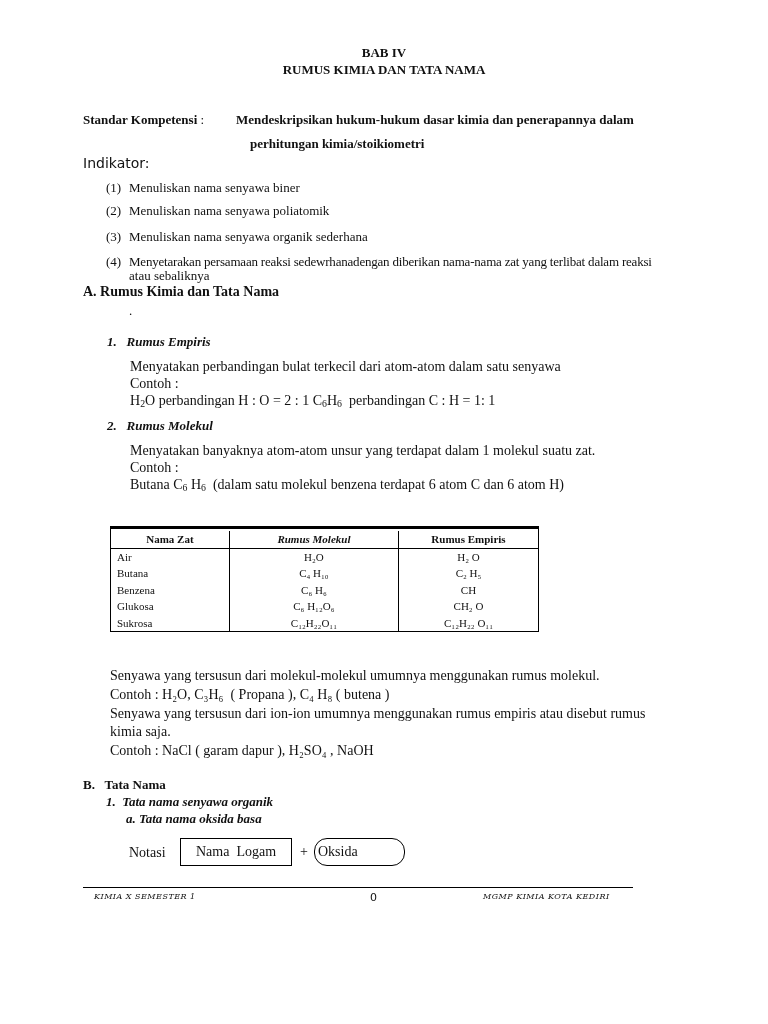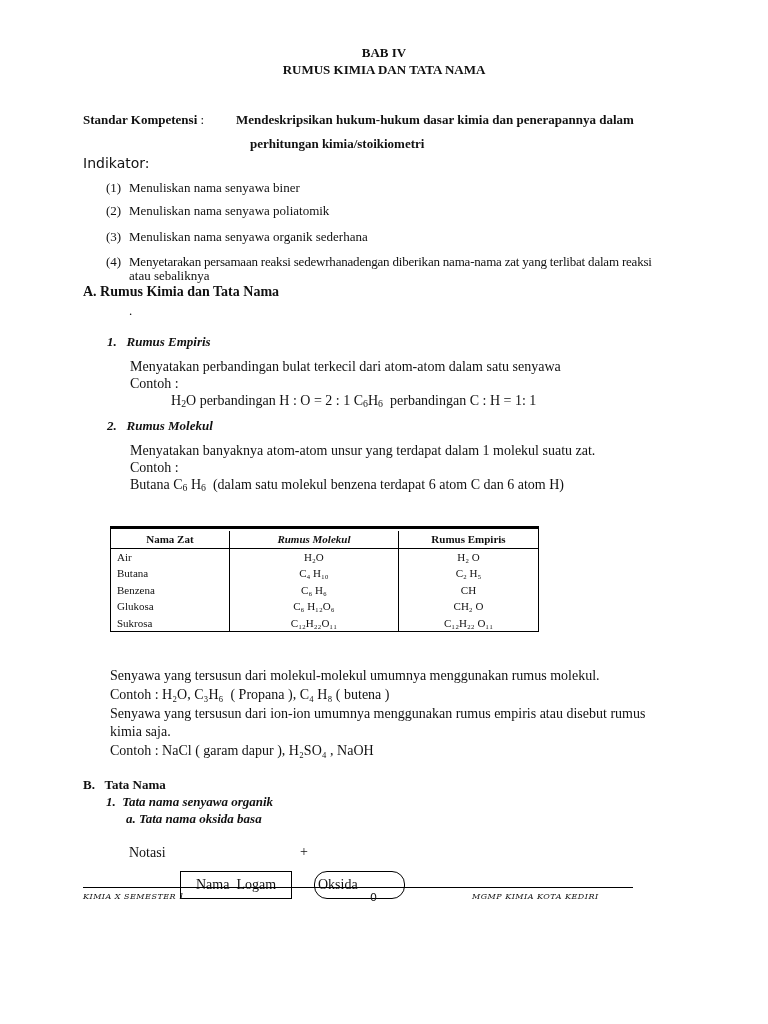--- a/index.html
+++ b/index.html
@@ -13,22 +13,22 @@
   .indik { font-family:"DejaVu Sans", sans-serif; font-size:14px; }
   sub { font-size:0.7em; vertical-align:-0.2em; line-height:0; }
   table.data { border-collapse:collapse; font-size:11px; }
   table.data th, table.data td { padding:0 6px; line-height:16.5px; }
   table.data th { font-weight:bold; border-bottom:1px solid #000; }
   table.data td.c, table.data th { text-align:center; }
   .col1 { width:105px; text-align:left !important; }
   .col2 { width:155px;font-style:italic; }
   .col3 { width:126px; }
   .vline { border-left:1px solid #000; }
-  .box { border:1px solid #000; height:26px; line-height:26px; font-size:14px;margin-top:33px; }
-  .footer-text { font-family:"DejaVu Serif", serif; font-style:italic; font-size:8px; letter-spacing:0.5px; }
+  .box { border:1px solid #000; height:26px; line-height:26px; font-size:14px; }
+  .footer-text { font-family:"DejaVu Serif", serif; font-style:italic; font-size:8px; letter-spacing:0.5px;margin-left:11px; }
 </style>
 </head>
 <body>
 
 <div class="abs center bold t13" style="top:45px;">BAB IV</div>
 <div class="abs center bold t13" style="top:62px;">RUMUS KIMIA DAN TATA NAMA</div>
 
 <div class="abs bold t13" style="top:112px; left:83px;">
   <span>Standar Kompetensi</span>
   <span style="font-weight:normal;">:</span>
@@ -54,21 +54,21 @@
   <span style="position:absolute; left:23px; white-space:nowrap; letter-spacing:-0.2px;">Menyetarakan persamaan reaksi sedewrhanadengan diberikan nama-nama zat yang terlibat dalam reaksi</span>
 </div>
 <div class="abs t13" style="top:268px; left:129px;">atau sebaliknya</div>
 
 <div class="abs bold t14" style="top:284px; left:83px;">A.  Rumus Kimia dan Tata Nama</div>
 <div class="abs t13" style="top:303px; left:129px;">.</div>
 
 <div class="abs bold ital t13" style="top:334px; left:107px; white-space:pre;">1.   Rumus Empiris</div>
 <div class="abs t14" style="top:359px; left:130px;">Menyatakan perbandingan bulat terkecil dari atom-atom dalam satu senyawa</div>
 <div class="abs t14" style="top:376px; left:130px;">Contoh :</div>
-<div class="abs t14" style="top:393px; left:130px; white-space:pre;margin-left:41px;"><span>H</span><sub>2</sub><span>O perbandingan H : O = 2 : 1 C</span><sub>6</sub><span>H</span><sub>6</sub><span>  perbandingan C : H = 1: 1</span></div>
+<div class="abs t14" style="top:393px; left:130px; white-space:pre;"><span>H</span><sub>2</sub><span>O perbandingan H : O = 2 : 1 C</span><sub>6</sub><span>H</span><sub>6</sub><span>  perbandingan C : H = 1: 1</span></div>
 
 <div class="abs bold ital t13" style="top:418px; left:107px; white-space:pre;">2.   Rumus Molekul</div>
 <div class="abs t14" style="top:443px; left:130px;">Menyatakan banyaknya atom-atom unsur yang terdapat dalam 1 molekul suatu zat.</div>
 <div class="abs t14" style="top:460px; left:130px;">Contoh :</div>
 <div class="abs t14" style="top:477px; left:130px; white-space:pre;"><span>Butana C</span><sub>6</sub><span> H</span><sub>6</sub><span>  (dalam satu molekul benzena terdapat 6 atom C dan 6 atom H)</span></div>
 
 <div class="abs" style="top:526px; left:110px; width:427px; border-top:3px solid #000; border-bottom:1px solid #000; border-left:1px solid #000; border-right:1px solid #000; padding-top:2px;">
   <table class="data" style="width:100%;">
     <thead>
       <tr>

